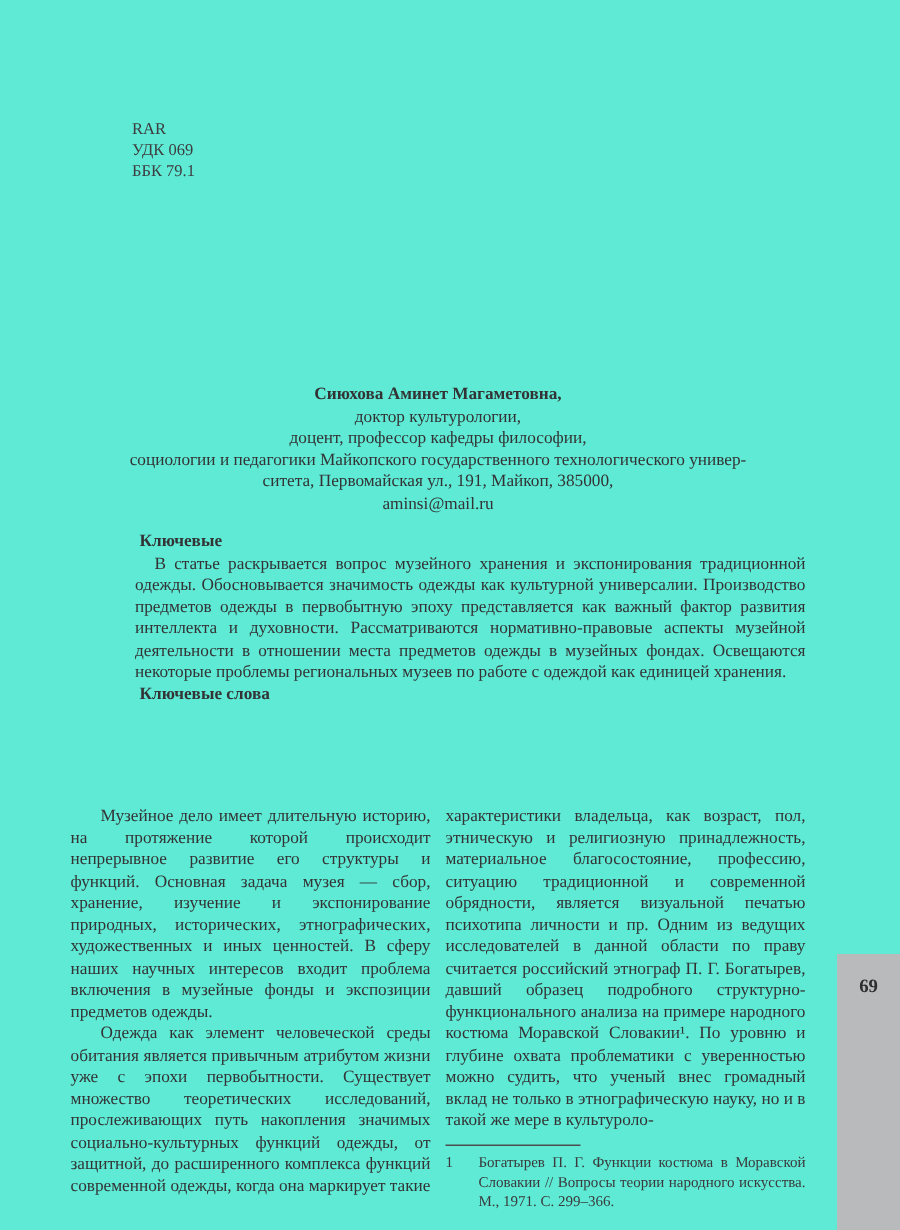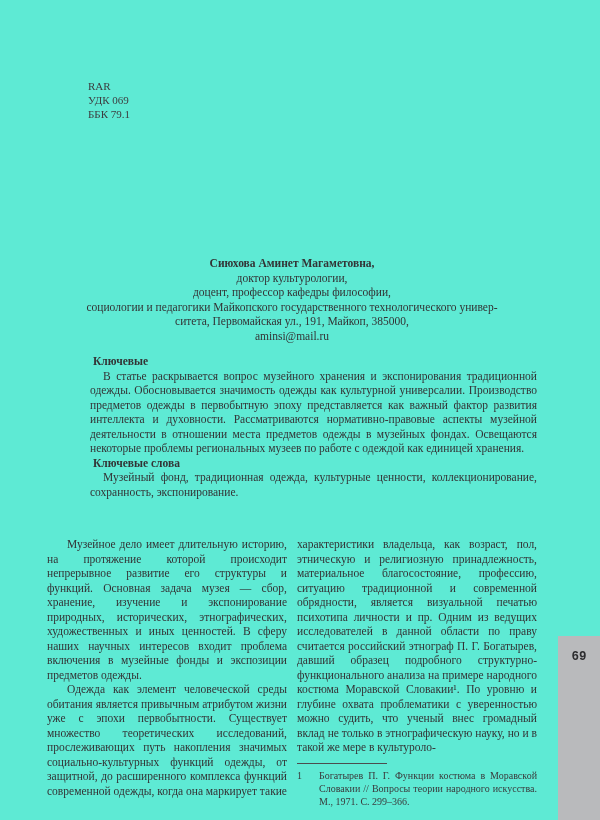--- a/index.html
+++ b/index.html
@@ -93,21 +93,20 @@
     width: 42px;
     height: 184px;
     background: #b9babc;
   }
   .page-num {
     margin-top: 14px;
     text-align: center;
     font-size: 12.5px;
     font-weight: bold;
     color: #2e2e30;
-    font-family: Liberation Mono, monospace;
   }
 </style>
 </head>
 <body>
 
 <div class="page">
 
   <div class="meta">
     <div>RAR</div>
     <div>УДК 069</div>
@@ -121,21 +120,20 @@
 доцент, профессор кафедры философии,
 социологии и педагогики Майкопского государственного технологического универ-
 ситета, Первомайская ул., 191, Майкоп, 385000,
 aminsi@mail.ru</div>
   </div>
 
   <div class="abstract-block">
     <div class="heading">Ключевые</div>
     <div class="para">В статье раскрывается вопрос музейного хранения и экспонирования традиционной одежды. Обосновывается значимость одежды как культурной универсалии. Производство предметов одежды в первобытную эпоху представляется как важный фактор развития интеллекта и духовности. Рассматриваются нормативно-правовые аспекты музейной деятельности в отношении места предметов одежды в музейных фондах. Освещаются некоторые проблемы региональных музеев по работе с одеждой как единицей хранения.</div>
     <div class="heading">Ключевые слова</div>
-    <div class="para">Музейный фонд, традиционная одежда, культурные ценности, коллекционирование, сохранность, экспонирование.</div>
   </div>
 
   <div class="columns">
     <div class="col">
       <div class="para-indent">Музейное дело имеет длительную историю, на протяжение которой происходит непрерывное развитие его структуры и функций. Основная задача музея — сбор, хранение, изучение и экспонирование природных, исторических, этнографических, художественных и иных ценностей. В сферу наших научных интересов входит проблема включения в музейные фонды и экспозиции предметов одежды.</div>
       <div class="para-indent">Одежда как элемент человеческой среды обитания является привычным атрибутом жизни уже с эпохи первобытности. Существует множество теоретических исследований, прослеживающих путь накопления значимых социально-культурных функций одежды, от защитной, до расширенного комплекса функций современной одежды, когда она маркирует такие</div>
     </div>
     <div class="col">
       <div>характеристики владельца, как возраст, пол, этническую и религиозную принадлежность, материальное благосостояние, профессию, ситуацию традиционной и современной обрядности, является визуальной печатью психотипа личности и пр. Одним из ведущих исследователей в данной области по праву считается российский этнограф П. Г. Богатырев, давший образец подробного структурно-функционального анализа на примере народного костюма Моравской Словакии¹. По уровню и глубине охвата проблематики с уверенностью можно судить, что ученый внес громадный вклад не только в этнографическую науку, но и в такой же мере в культуроло-</div>
       <div class="footnote-sep"></div>

